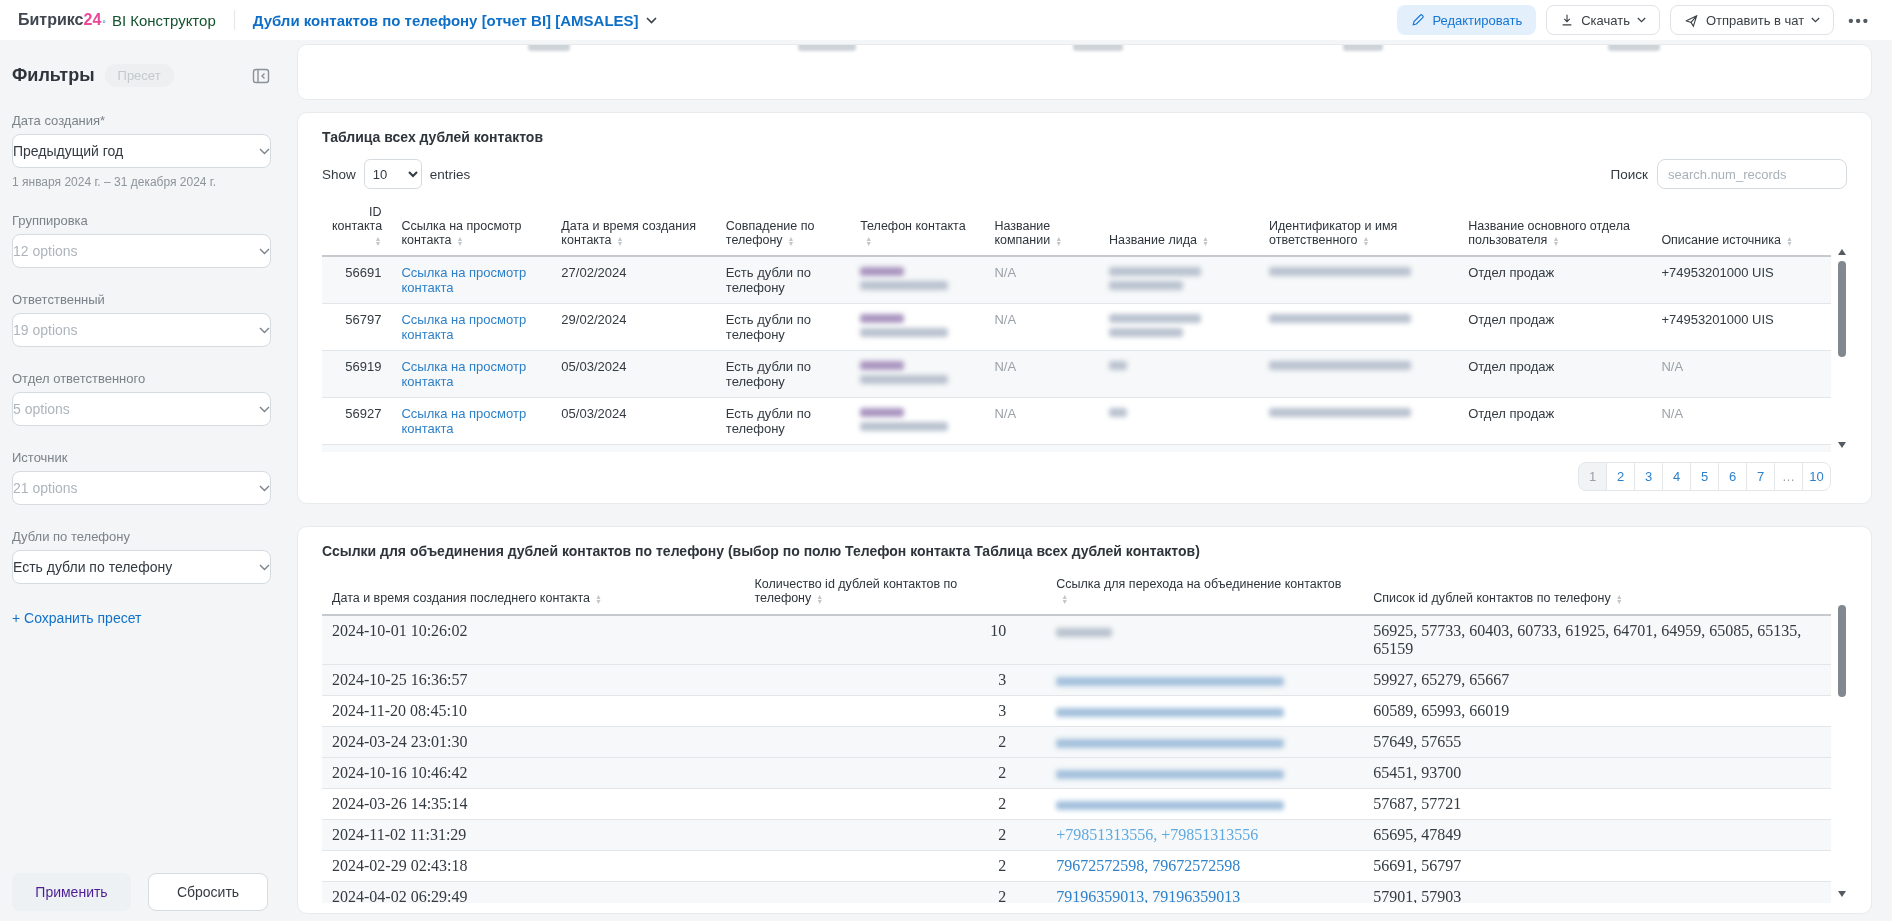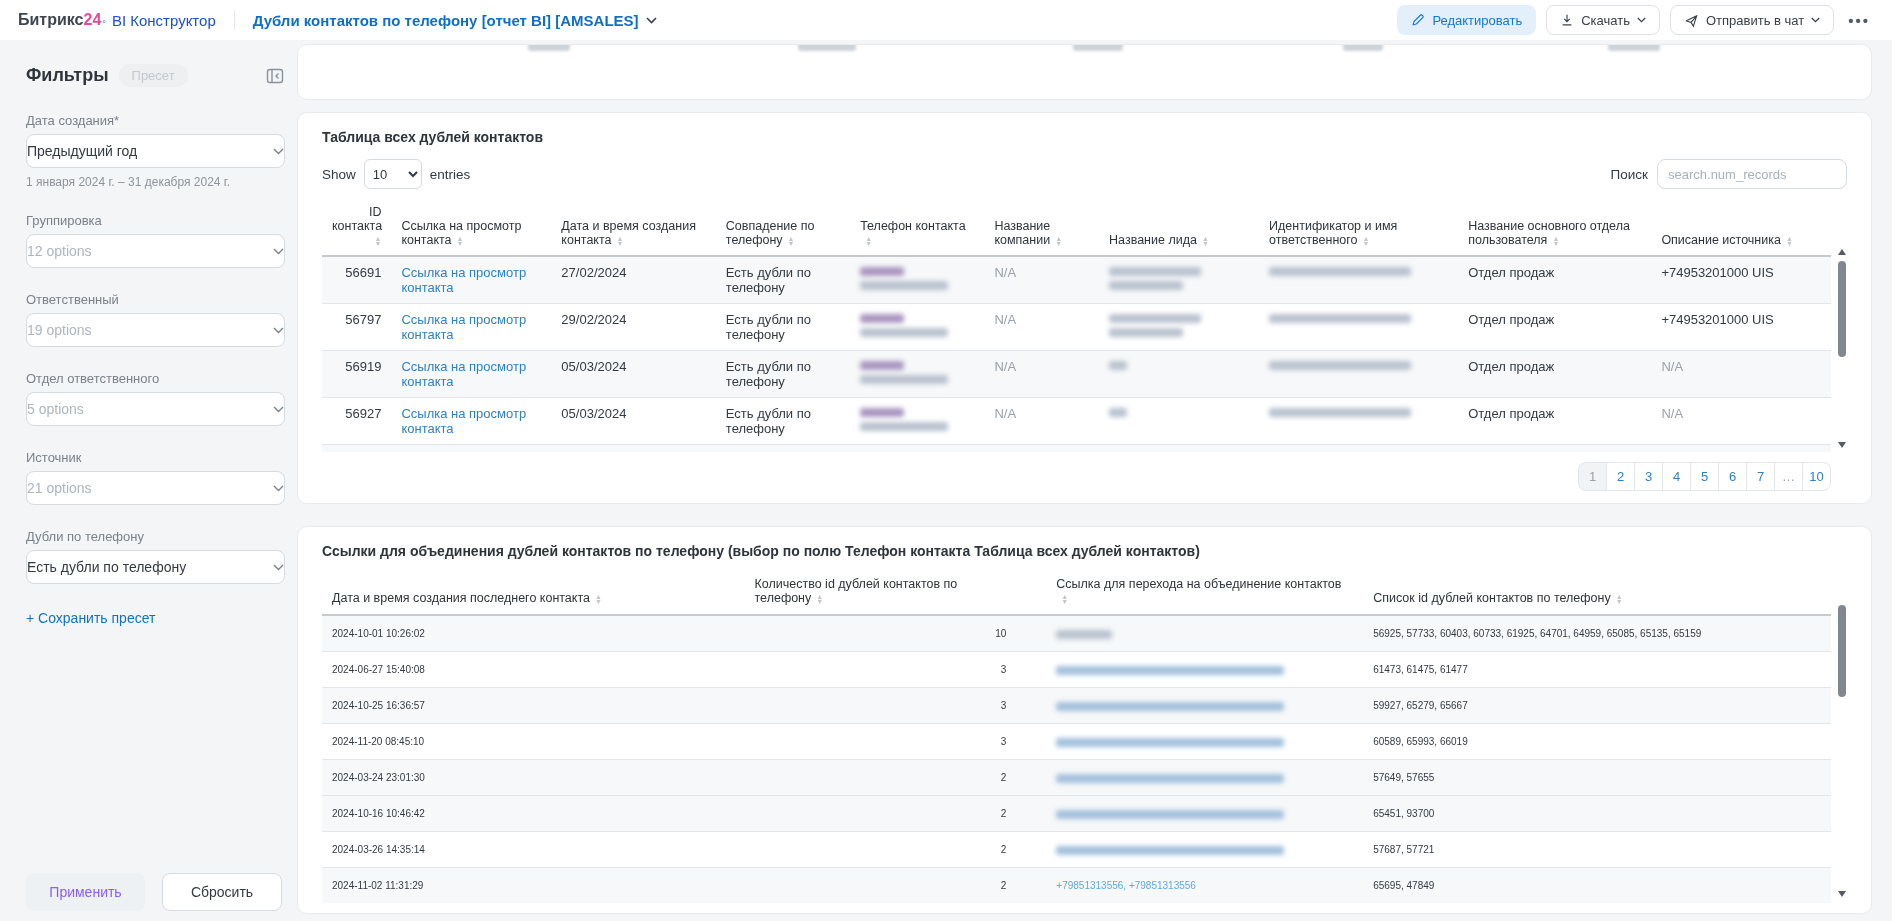--- a/index.html
+++ b/index.html
@@ -6,48 +6,48 @@
   html,body { width:1892px; height:921px; overflow:hidden; }
   body { font-family:"Liberation Sans", sans-serif; background:#f3f5f7; color:#333a41; font-size:13px; }
 
   
   .topbar { position:absolute; left:0; top:0; width:1892px; height:40px; background:#fff;
             display:flex; align-items:center; padding:0 18px; z-index:30; }
   .logo { display:flex; align-items:flex-end; white-space:nowrap; }
   .logo .p1 { font-size:16px; font-weight:700; color:#3f4650; }
   .logo .p2 { font-size:16px; font-weight:700; color:#ec4899; }
   .logo .sup { font-size:9px; color:#1172c8; vertical-align:super; margin-left:1px; }
-  .logo .suffix { font-size:15px; color:#1d4ed8; margin-left:6px; font-weight:400; }
+  .logo .suffix { font-size:15px; color:#14532d; margin-left:6px; font-weight:400; }
   .topdiv { width:1px; height:20px; background:#e4e7ea; margin:0 18px; }
   .doc-title { display:flex; align-items:center; gap:7px; cursor:pointer; }
   .doc-title span { color:#0f6fc7; font-weight:700; font-size:15px; }
   .top-actions { margin-left:auto; display:flex; align-items:center; gap:10px; }
   .btn { display:inline-flex; align-items:center; gap:7px; height:30px; padding:0 13px;
          border-radius:8px; font-size:13px; cursor:pointer; border:1px solid transparent; background:none; 
          font-family:"Liberation Sans", sans-serif; }
   .btn-edit { background:#e3f0fc; color:#1575d4; font-weight:400; }
   .btn-plain { background:#fff; border-color:#dfe3e7; color:#3a4046; }
   .dots { color:#555b62; font-size:15px; letter-spacing:2px; cursor:pointer; padding:0 4px; font-weight:700; }
 
   
-  .sidebar { position:absolute; left:14px; top:40px; bottom:0; width:297px; padding:24px 26px 0 12px; }
+  .sidebar { position:absolute; left:0; top:40px; bottom:0; width:297px; padding:24px 26px 0 12px; }
   .sb-head { display:flex; align-items:center; margin-bottom:26px; }
   .sb-title { font-size:18px; font-weight:700; color:#2f353c; }
   .preset-pill { margin-left:10px; background:#edeff1; color:#c3c9cf; font-size:13px; padding:4px 13px; border-radius:14px; }
   .collapse-btn { margin-left:auto; cursor:pointer; display:flex; }
   .filter-group { margin-bottom:24px; }
   .flabel { color:#7b828a; font-size:13px; margin-bottom:6px; }
   .selectbox { height:34px; border:1px solid #d6dbdf; border-radius:8px; background:#fff;
                display:flex; align-items:center; padding:0 0; cursor:pointer; }
   .selectbox .selval { font-size:14px; color:#333a41; flex:1; white-space:nowrap; overflow:hidden; }
   .selectbox .selval.muted { color:#aeb5bc; }
   .fnote { margin-top:7px; color:#8d949b; font-size:12px; }
   .save-preset { color:#1172c8; font-size:14px; cursor:pointer; display:inline-block; margin-top:2px; text-decoration:none; }
   .sb-foot { position:absolute; left:12px; bottom:10px; display:flex; gap:17px; }
-  .btn-apply { width:119px; height:38px; border-radius:8px; background:#eef1f3; color:#8b5cf6;
+  .btn-apply { width:119px; height:38px; border-radius:8px; background:#eef1f3; color:#4c1d95;
                border:none; font-size:14px; font-family:"Liberation Sans", sans-serif; }
   .btn-reset { width:120px; height:38px; border-radius:8px; background:#fff; color:#333a41;
                border:1px solid #d6dbdf; font-size:14px; cursor:pointer; font-family:"Liberation Sans", sans-serif; }
 
   
   .main { position:absolute; left:297px; top:40px; right:0; bottom:0; padding:4px 20px 0 0; }
   .card { background:#fff; border:1px solid #e8ebed; border-radius:10px; }
   .partial-card { height:56px; position:relative; overflow:hidden; }
   .frag { position:absolute; top:-3px; height:9px; border-radius:3px; background:#ced3d8; filter:blur(1.5px); }
   .card1 { margin-top:12px; padding:16px 24px 12px; position:relative; }
@@ -90,21 +90,21 @@
   .pgbtn { min-width:29px; height:29px; border:1px solid #e4e7e9; background:#fff; color:#2e80c8;
            font-size:13px; display:flex; align-items:center; justify-content:center; cursor:pointer; margin-left:-1px; }
   .pgbtn:first-child { border-radius:8px 0 0 8px; margin-left:0; }
   .pgbtn:last-child { border-radius:0 8px 8px 0; }
   .pgbtn.active { background:#f2f3f5; color:#9aa1a8; }
   .pgbtn.ellipsis { color:#9aa1a8; }
 
   .card2 { margin-top:22px; padding:16px 24px 10px; position:relative; }
   .tbl2-viewport { position:relative; margin-top:12px; height:332px; overflow:hidden; padding-right:16px; }
   .t2 th { border-bottom:2px solid #c6cacf; padding:6px 10px 9px; }
-  .t2 td { padding:12px 10px; height:27px; font-size:10px; }
+  .t2 td { padding:6px 10px; height:27px; font-size:16px;font-family:Liberation Serif, serif; }
   .cnum { text-align:right; padding-right:40px !important; }
   .t2 th.cnum-h { padding-right:40px; }
 
   svg { display:block; }
 </style>
 </head>
 <body>
 
 <div class="topbar">
   <div class="logo">
@@ -448,26 +448,20 @@
                 </span></th>
             </tr>
           </thead>
         <tbody id="t2-body">
             <tr class="zebra">
               <td>2024-10-01 10:26:02</td>
               <td class="cnum">10</td>
               <td><span class="rb inline" style="width:56px"></span></td>
               <td>56925, 57733, 60403, 60733, 61925, 64701, 64959, 65085, 65135, 65159</td>
             </tr>
-            <tr>
-              <td>2024-06-27 15:40:08</td>
-              <td class="cnum">3</td>
-              <td><span class="rb blue inline" style="width:228px"></span></td>
-              <td>61473, 61475, 61477</td>
-            </tr>
             <tr class="zebra">
               <td>2024-10-25 16:36:57</td>
               <td class="cnum">3</td>
               <td><span class="rb blue inline" style="width:228px"></span></td>
               <td>59927, 65279, 65667</td>
             </tr>
             <tr>
               <td>2024-11-20 08:45:10</td>
               <td class="cnum">3</td>
               <td><span class="rb blue inline" style="width:228px"></span></td>

